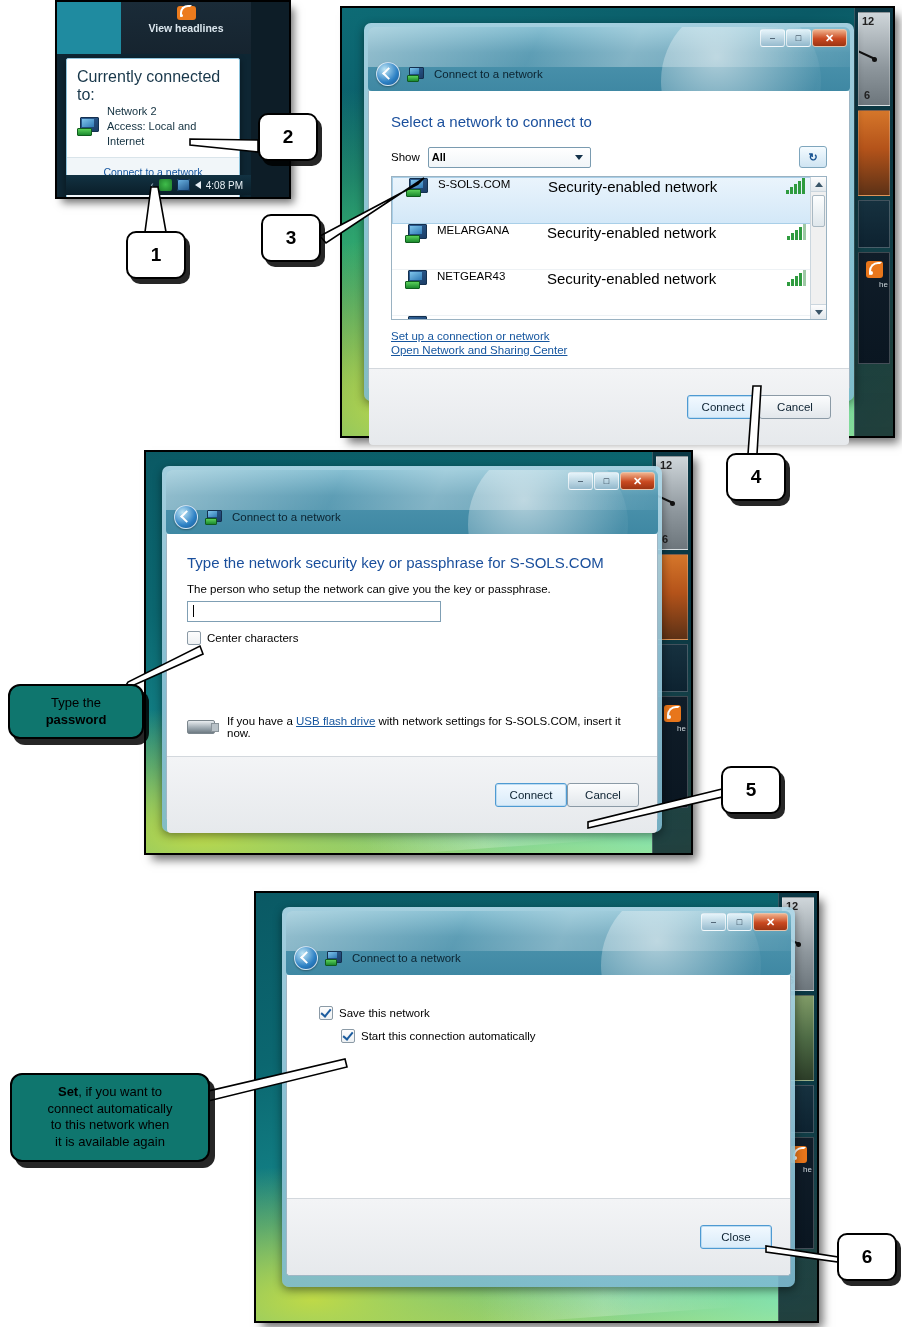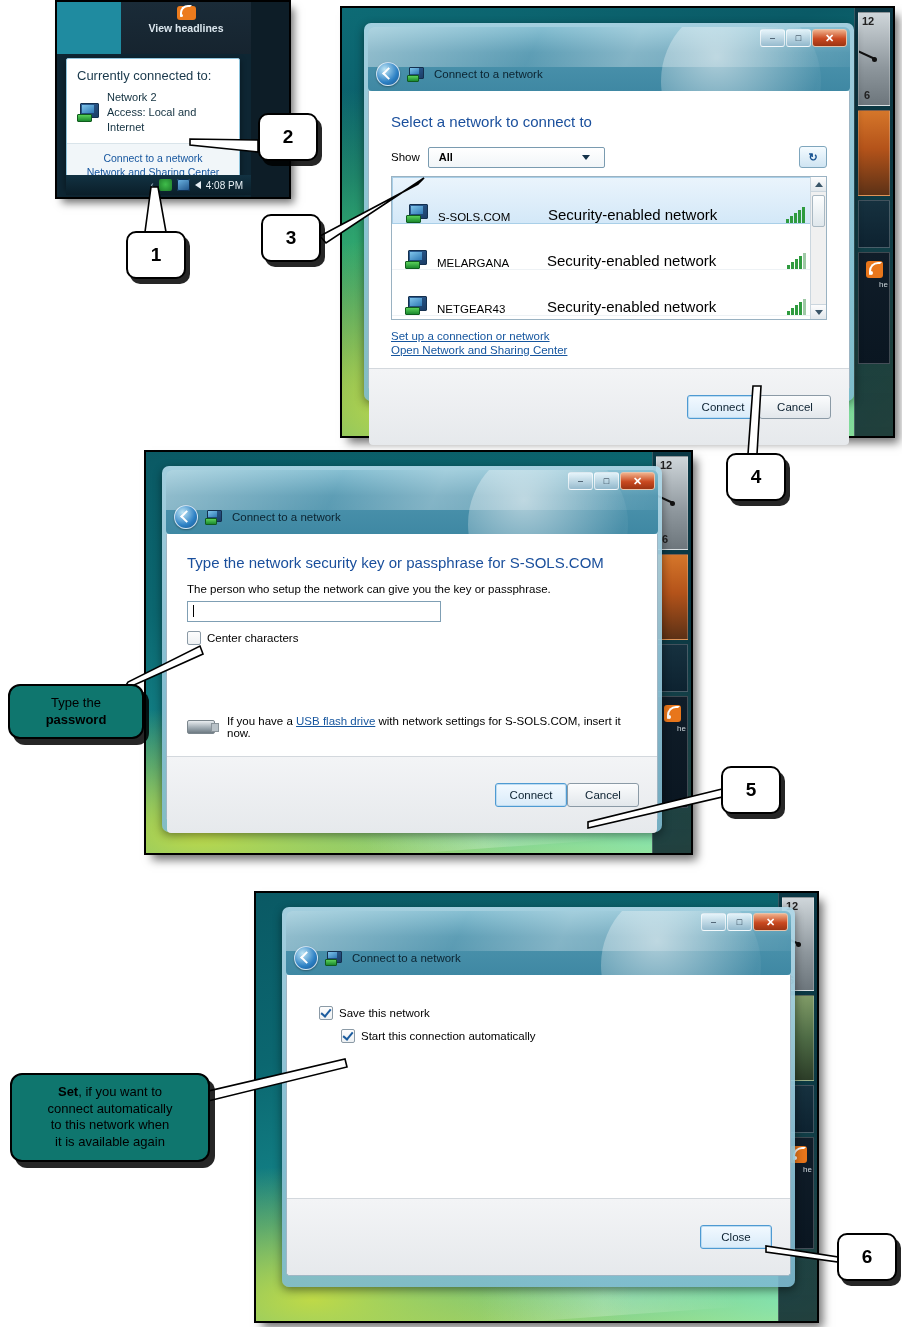--- a/index.html
+++ b/index.html
@@ -86,30 +86,30 @@
   .nettitle{margin-left:10px;font-size:11.5px;color:#0b2330;}
 
   .winbody{background:#fff;border:1px solid #9fb6c4;border-top:none;border-radius:0 0 4px 4px;position:relative;}
   .bodypad{padding:16px 22px 0 22px;}
   .h1{color:#1a4f9c;font-size:15px;margin:6px 0 16px;font-weight:normal;}
   .lbl{font-size:11.5px;color:#000;}
 
   .showrow{display:flex;align-items:center;gap:8px;margin-bottom:8px;}
   .combo{flex:0 0 auto;width:155px;height:19px;border:1px solid #7a9bb0;border-radius:2px;
     background:linear-gradient(180deg,#fff,#f1f5f8);display:flex;align-items:center;
-    padding:0 10px;font-size:11px;position:relative;}
+    padding:0 3px;font-size:11px;position:relative;}
   .combo .cv{flex:1;font-weight:bold;font-size:11px;}
   .combo .arrow{width:15px;height:17px;display:flex;align-items:center;justify-content:center;}
   .caret{width:0;height:0;border-left:4px solid transparent;border-right:4px solid transparent;border-top:5px solid #14324a;}
   .refresh{margin-left:auto;width:26px;height:20px;border:1px solid #7fa6bd;border-radius:3px;
     background:linear-gradient(180deg,#f4fbff,#cfe4f2);display:flex;align-items:center;justify-content:center;
     color:#15508f;font-size:11px;font-weight:bold;}
 
   .netlist{border:1px solid #9ab2c2;background:#fff;position:relative;overflow:hidden;}
-  .netrow{display:flex;align-items:flex-end;height:45px;padding:0 6px;border-bottom:1px solid #eef2f5;}
+  .netrow{display:flex;align-items:flex-start;height:45px;padding:0 6px;border-bottom:1px solid #eef2f5;}
   .netrow.sel{background:linear-gradient(180deg,#eaf4fc,#d3e8f8);border:1px solid #a9cfe8;}
   .netrow .ssid{width:110px;margin-left:10px;font-size:11.5px;}
   .netrow .sec{flex:1;font-size:15px;}
   .bars{display:flex;align-items:flex-end;gap:1px;height:16px;margin-right:14px;}
   .bars span{width:3px;background:#2f9b3f;display:block;}
   .scroll{position:absolute;right:0;top:0;bottom:0;width:15px;background:#f0f0f0;border-left:1px solid #cbd6de;}
   .sc-btn{height:14px;display:flex;align-items:center;justify-content:center;
      background:linear-gradient(180deg,#fdfdfd,#e2e8ec);border-bottom:1px solid #cbd6de;}
   .sc-btn.bot{position:absolute;bottom:0;left:0;right:0;border-bottom:none;border-top:1px solid #cbd6de;}
   .sc-thumb{position:absolute;left:1px;right:1px;top:18px;height:30px;border:1px solid #a9b8c2;border-radius:2px;
@@ -150,21 +150,21 @@
   .tray-gad .rssb{width:19px;height:14px;margin:4px auto 2px;border-radius:3px;background:#ec7b1d;position:relative;}
   .tray-gad .rssb:after{content:"";position:absolute;left:3px;bottom:3px;width:3px;height:3px;border-radius:50%;background:#fff;}
   .tray-gad .rssb:before{content:"";position:absolute;left:3px;bottom:3px;width:8px;height:8px;
     border:2px solid #fff;border-right-color:transparent;border-bottom-color:transparent;border-radius:8px 0 0 0;}
   .tray-gad .vh{color:#dbe6ee;font-size:10.5px;font-weight:bold;}
   .tray-right{position:absolute;right:0;top:0;bottom:0;width:38px;background:#0d1d27;}
   .flyout{position:absolute;left:9px;top:56px;width:172px;
     border:1px solid #8fc4dc;border-radius:2px;background:#fff;
     box-shadow:0 2px 6px rgba(0,0,0,.45);}
   .flyout .fx{padding:9px 10px 8px;}
-  .fy-t{font-size:13px;color:#18374a;margin-bottom:7px;}
+  .fy-t{font-size:16px;color:#18374a;}
   .fy-row{display:flex;align-items:center;gap:8px;}
   .fy-name{font-size:11px;color:#12303f;line-height:1.35;}
   .fy-sep{border-top:1px solid #d9e4ea;background:#f1f6f9;padding:7px 10px 9px;text-align:center;}
   .fy-sep a{display:block;color:#15559e;font-size:10.5px;text-decoration:none;line-height:1.4;}
   .taskbar{position:absolute;left:9px;bottom:2px;right:38px;height:20px;
     background:linear-gradient(180deg,#123242,#0a1e29);display:flex;align-items:center;justify-content:flex-end;gap:5px;padding-right:8px;}
   .tb-t{color:#e8f1f6;font-size:10px;}
   .tb-i{width:13px;height:12px;position:relative;}
   .chev{color:#bcd3df;font-size:9px;}
   .spk{width:0;height:0;border-top:4px solid transparent;border-bottom:4px solid transparent;border-right:6px solid #e6eef3;}

